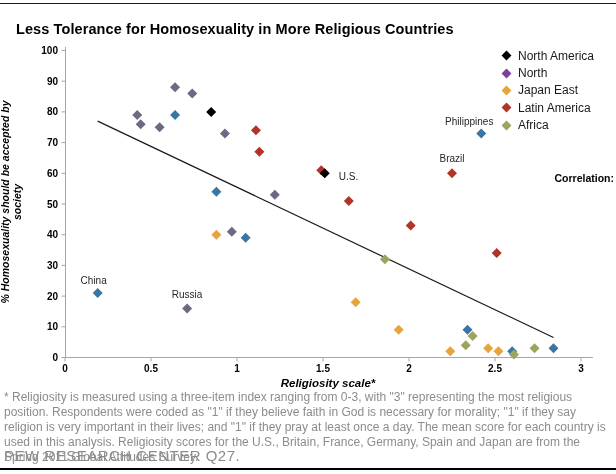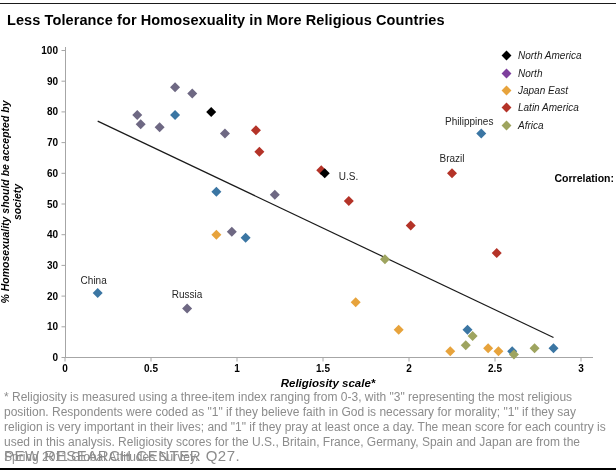--- a/index.html
+++ b/index.html
@@ -6,34 +6,34 @@
   .panel{position:relative;width:616px;height:474px;background:#fff;
          font-family:"Liberation Sans",sans-serif;overflow:hidden;}
   .top-rule{position:absolute;top:3px;left:0;width:616px;height:1px;background:#1a1a1a;}
   .bottom-rule{position:absolute;top:468px;left:0;width:616px;height:2px;background:#000;}
   .title{position:absolute;left:4px;top:9px;font-size:14.5px;font-weight:bold;color:#000;
          letter-spacing:0.1px;white-space:nowrap;}
   svg.plot{position:absolute;left:0;top:0;}
   .legend{position:absolute;left:503px;top:47px;}
   .legend-row{display:flex;align-items:center;height:17.4px;}
   .sw{width:7px;height:7px;transform:rotate(45deg);margin-right:8px;flex:0 0 auto;}
-  .legend-label{font-size:10px;color:#1a1a1a;white-space:nowrap;font-style:italic;}
+  .legend-label{font-size:12px;color:#1a1a1a;white-space:nowrap;}
   .correlation{position:absolute;left:518px;top:171px;width:96px;text-align:right;
                font-size:10.5px;font-weight:bold;color:#000;line-height:1.35;}
   .footnote{position:absolute;left:4px;top:390px;width:609px;font-size:12px;
             color:#8c8c8c;line-height:1.26;}
   .source{position:absolute;left:4px;top:447px;font-size:15px;color:#8c8c8c;letter-spacing:0.5px;}
   text{font-family:"Liberation Sans",sans-serif;}
 </style>
 </head>
 <body>
 
 <div class="panel">
   <div class="top-rule"></div>
-  <h1 class="title" style="margin:3px;">Less Tolerance for Homosexuality in More Religious Countries</h1>
+  <h1 class="title" style="margin:12px;">Less Tolerance for Homosexuality in More Religious Countries</h1>
 
   <svg class="plot" width="616" height="400">
       <line x1="65.5" y1="47" x2="65.5" y2="357.5" stroke="#A6A6A6" stroke-width="1"></line>
       <line x1="65" y1="357.5" x2="593" y2="357.5" stroke="#A6A6A6" stroke-width="1"></line>
       <line x1="61.5" y1="357.5" x2="65.5" y2="357.5" stroke="#A6A6A6" stroke-width="1"></line>
       <text x="58" y="361" text-anchor="end" font-size="10px" font-weight="bold" fill="#000">0</text>
       <line x1="61.5" y1="326.8" x2="65.5" y2="326.8" stroke="#A6A6A6" stroke-width="1"></line>
       <text x="58" y="330.3" text-anchor="end" font-size="10px" font-weight="bold" fill="#000">10</text>
       <line x1="61.5" y1="296.1" x2="65.5" y2="296.1" stroke="#A6A6A6" stroke-width="1"></line>
       <text x="58" y="299.6" text-anchor="end" font-size="10px" font-weight="bold" fill="#000">20</text>

